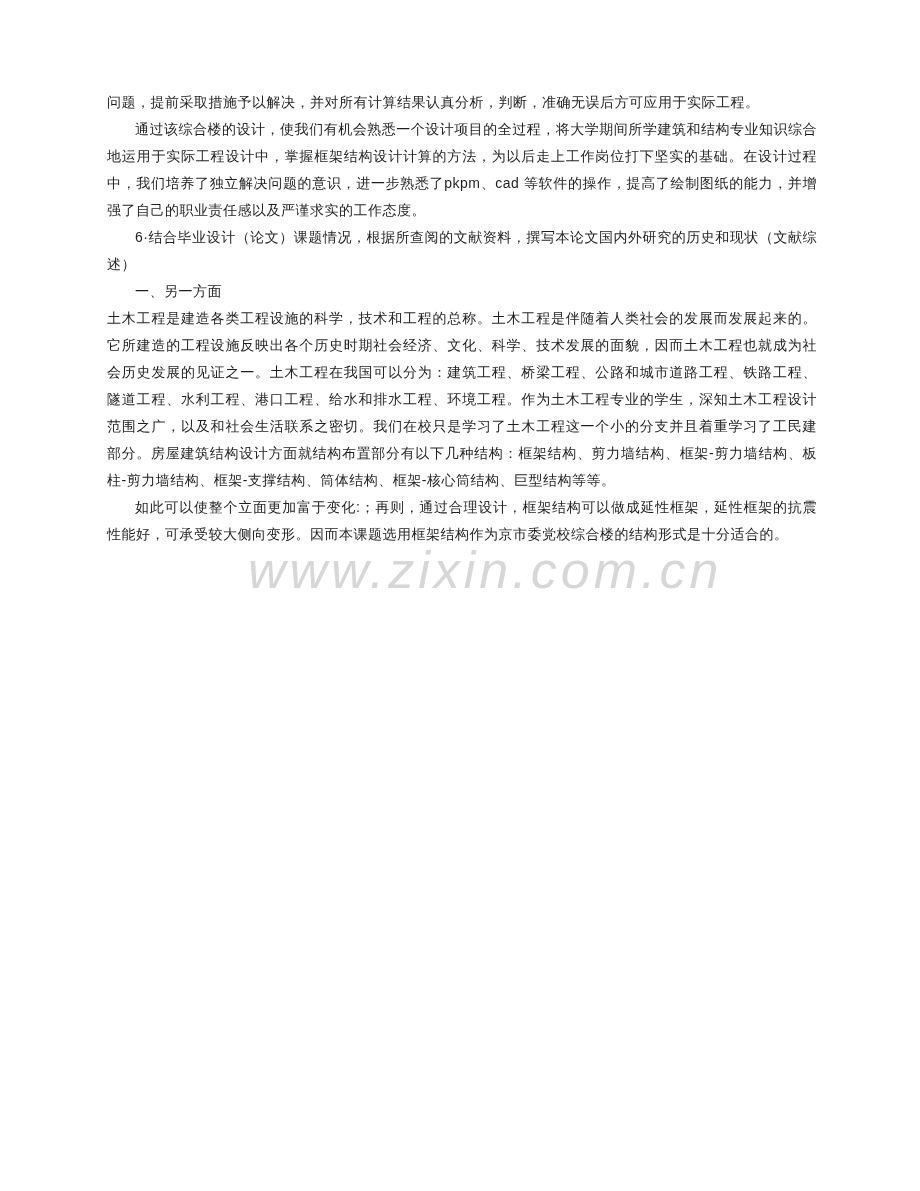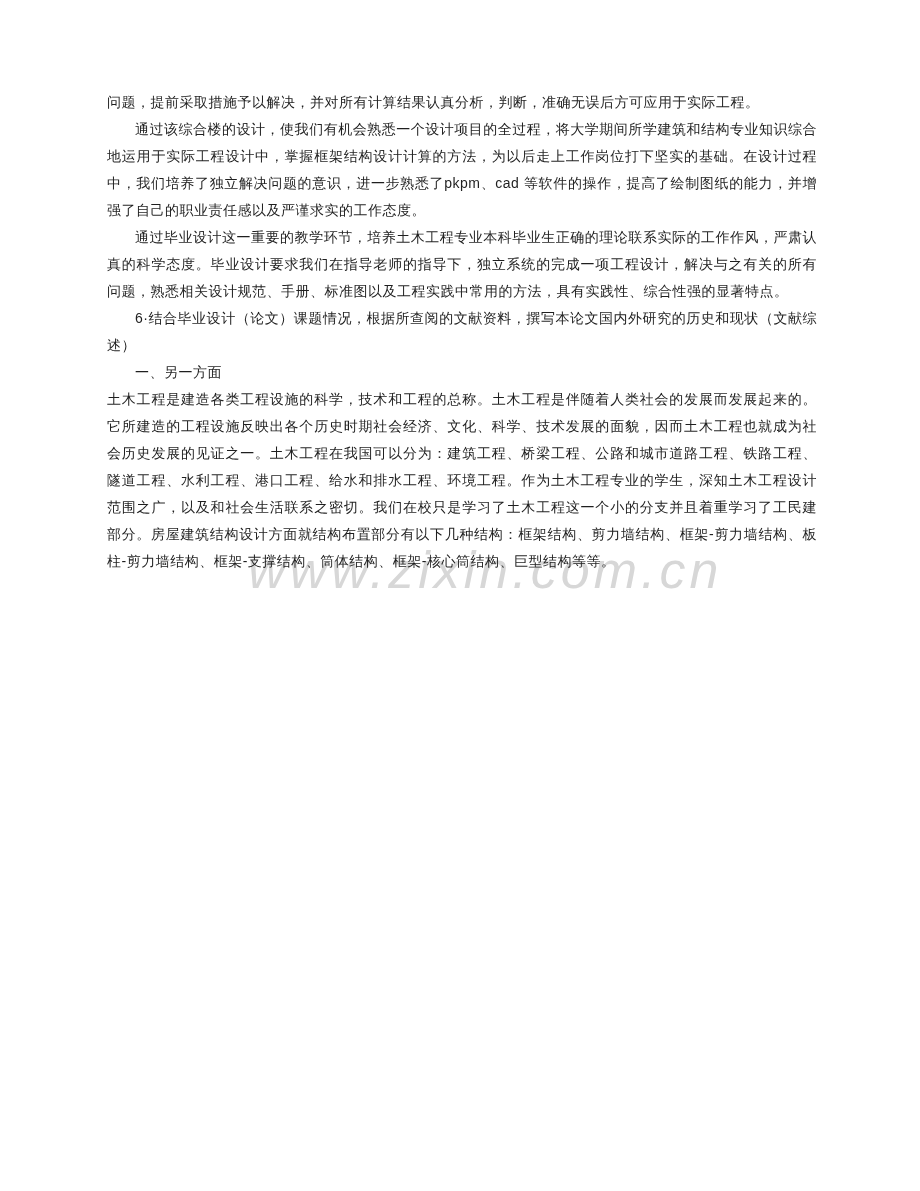--- a/index.html
+++ b/index.html
@@ -49,18 +49,18 @@
   }
 </style>
 </head>
 <body>
 
 <div class="page">
   <div class="watermark">www.zixin.com.cn</div>
   <div class="content">
       <p class="para">问题，提前采取措施予以解决，并对所有计算结果认真分析，判断，准确无误后方可应用于实际工程。</p>
       <p class="para indent">通过该综合楼的设计，使我们有机会熟悉一个设计项目的全过程，将大学期间所学建筑和结构专业知识综合地运用于实际工程设计中，掌握框架结构设计计算的方法，为以后走上工作岗位打下坚实的基础。在设计过程中，我们培养了独立解决问题的意识，进一步熟悉了pkpm、cad 等软件的操作，提高了绘制图纸的能力，并增强了自己的职业责任感以及严谨求实的工作态度。</p>
-      <p class="para indent">通过毕业设计这一重要的教学环节，培养土木工程专业本科毕业生正确的理论联系实际的工作作风，严肃认真的科学态度。毕业设计要求我们在指导老师的指导下，独立系统的完成一项工程设计，解决与之有关的所有问题，熟悉相关设计规范、手册、标准图以及工程实践中常用的方法，具有实践性、综合性强的显著特点。</p>
       <p class="para indent">6·结合毕业设计（论文）课题情况，根据所查阅的文献资料，撰写本论文国内外研究的历史和现状（文献综述）</p>
       <p class="para indent">一、另一方面</p>
       <p class="para">土木工程是建造各类工程设施的科学，技术和工程的总称。土木工程是伴随着人类社会的发展而发展起来的。它所建造的工程设施反映出各个历史时期社会经济、文化、科学、技术发展的面貌，因而土木工程也就成为社会历史发展的见证之一。土木工程在我国可以分为：建筑工程、桥梁工程、公路和城市道路工程、铁路工程、隧道工程、水利工程、港口工程、给水和排水工程、环境工程。作为土木工程专业的学生，深知土木工程设计范围之广，以及和社会生活联系之密切。我们在校只是学习了土木工程这一个小的分支并且着重学习了工民建部分。房屋建筑结构设计方面就结构布置部分有以下几种结构：框架结构、剪力墙结构、框架-剪力墙结构、板柱-剪力墙结构、框架-支撑结构、筒体结构、框架-核心筒结构、巨型结构等等。</p>
+      <p class="para indent">如此可以使整个立面更加富于变化:；再则，通过合理设计，框架结构可以做成延性框架，延性框架的抗震性能好，可承受较大侧向变形。因而本课题选用框架结构作为京市委党校综合楼的结构形式是十分适合的。</p>
     </div>
 </div>
 
 </body></html>

